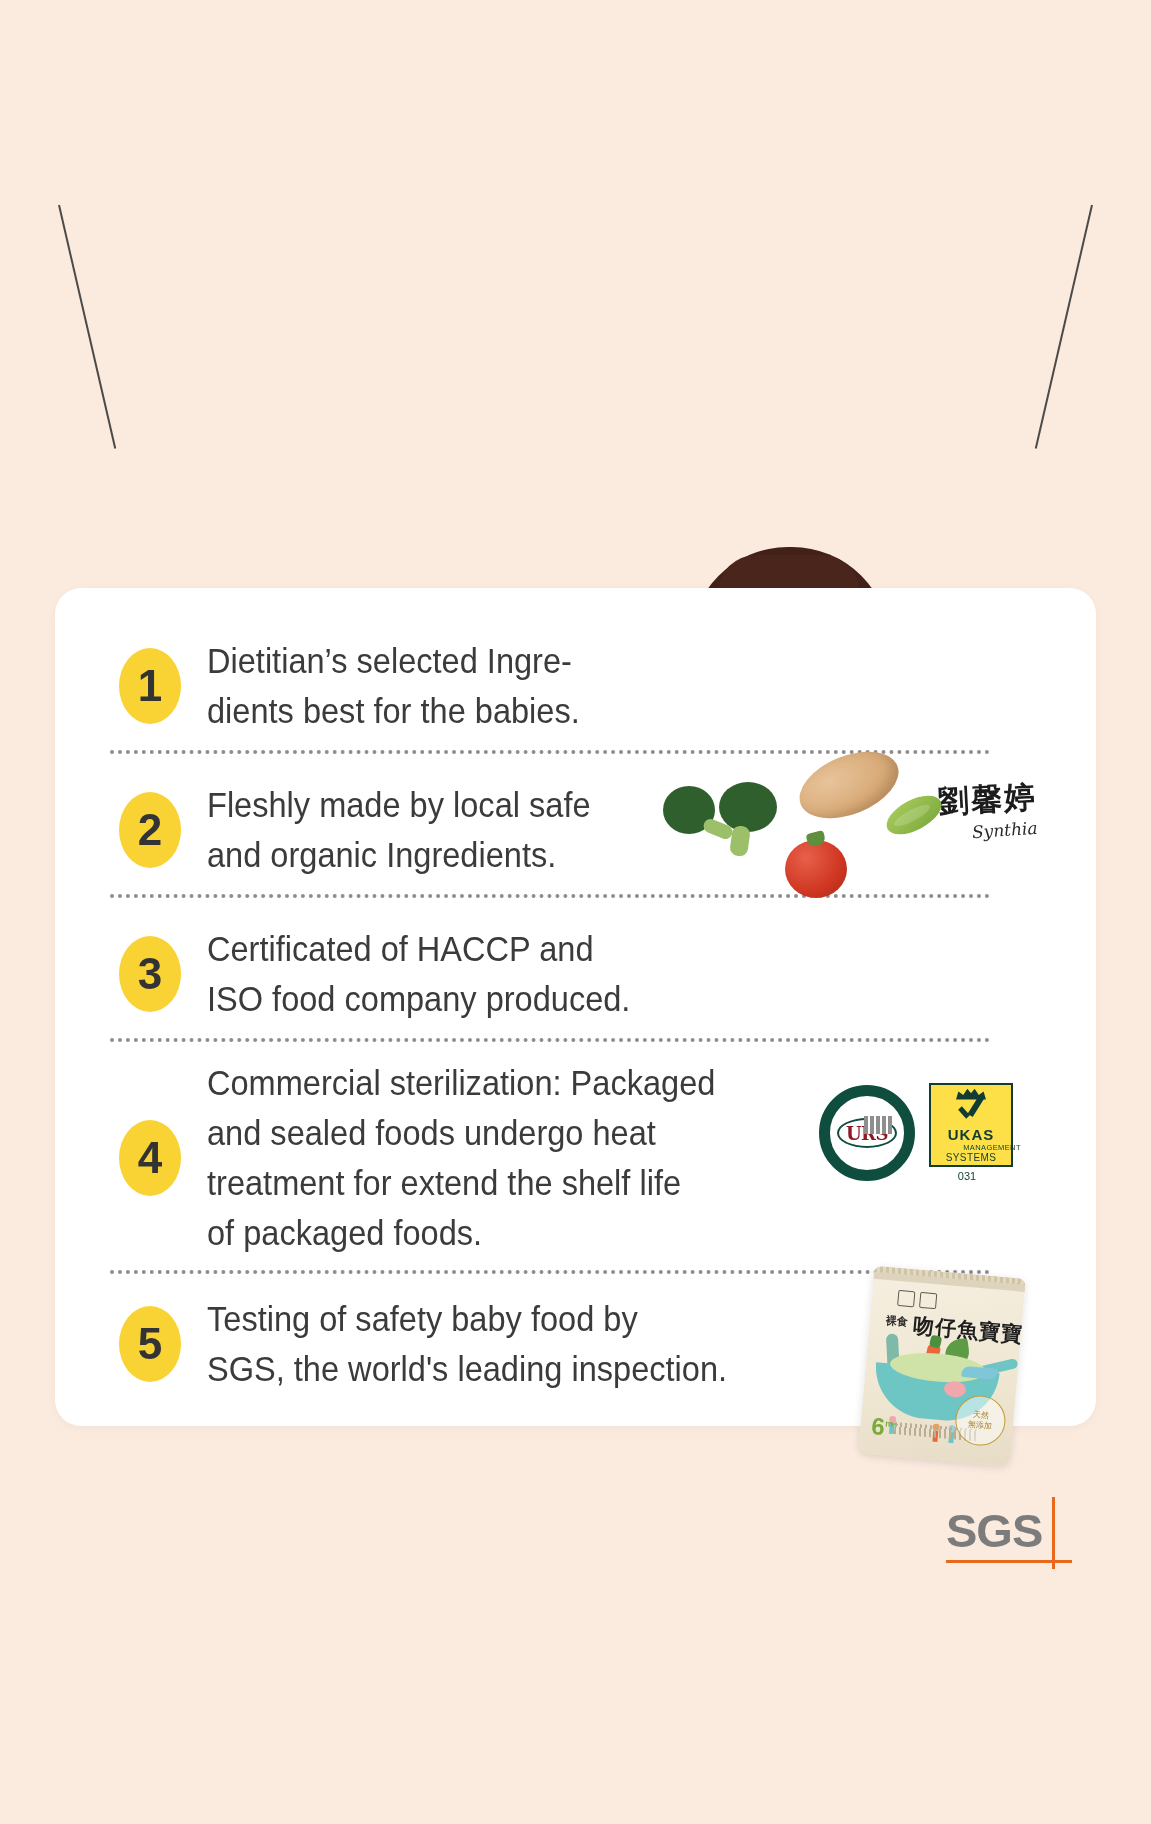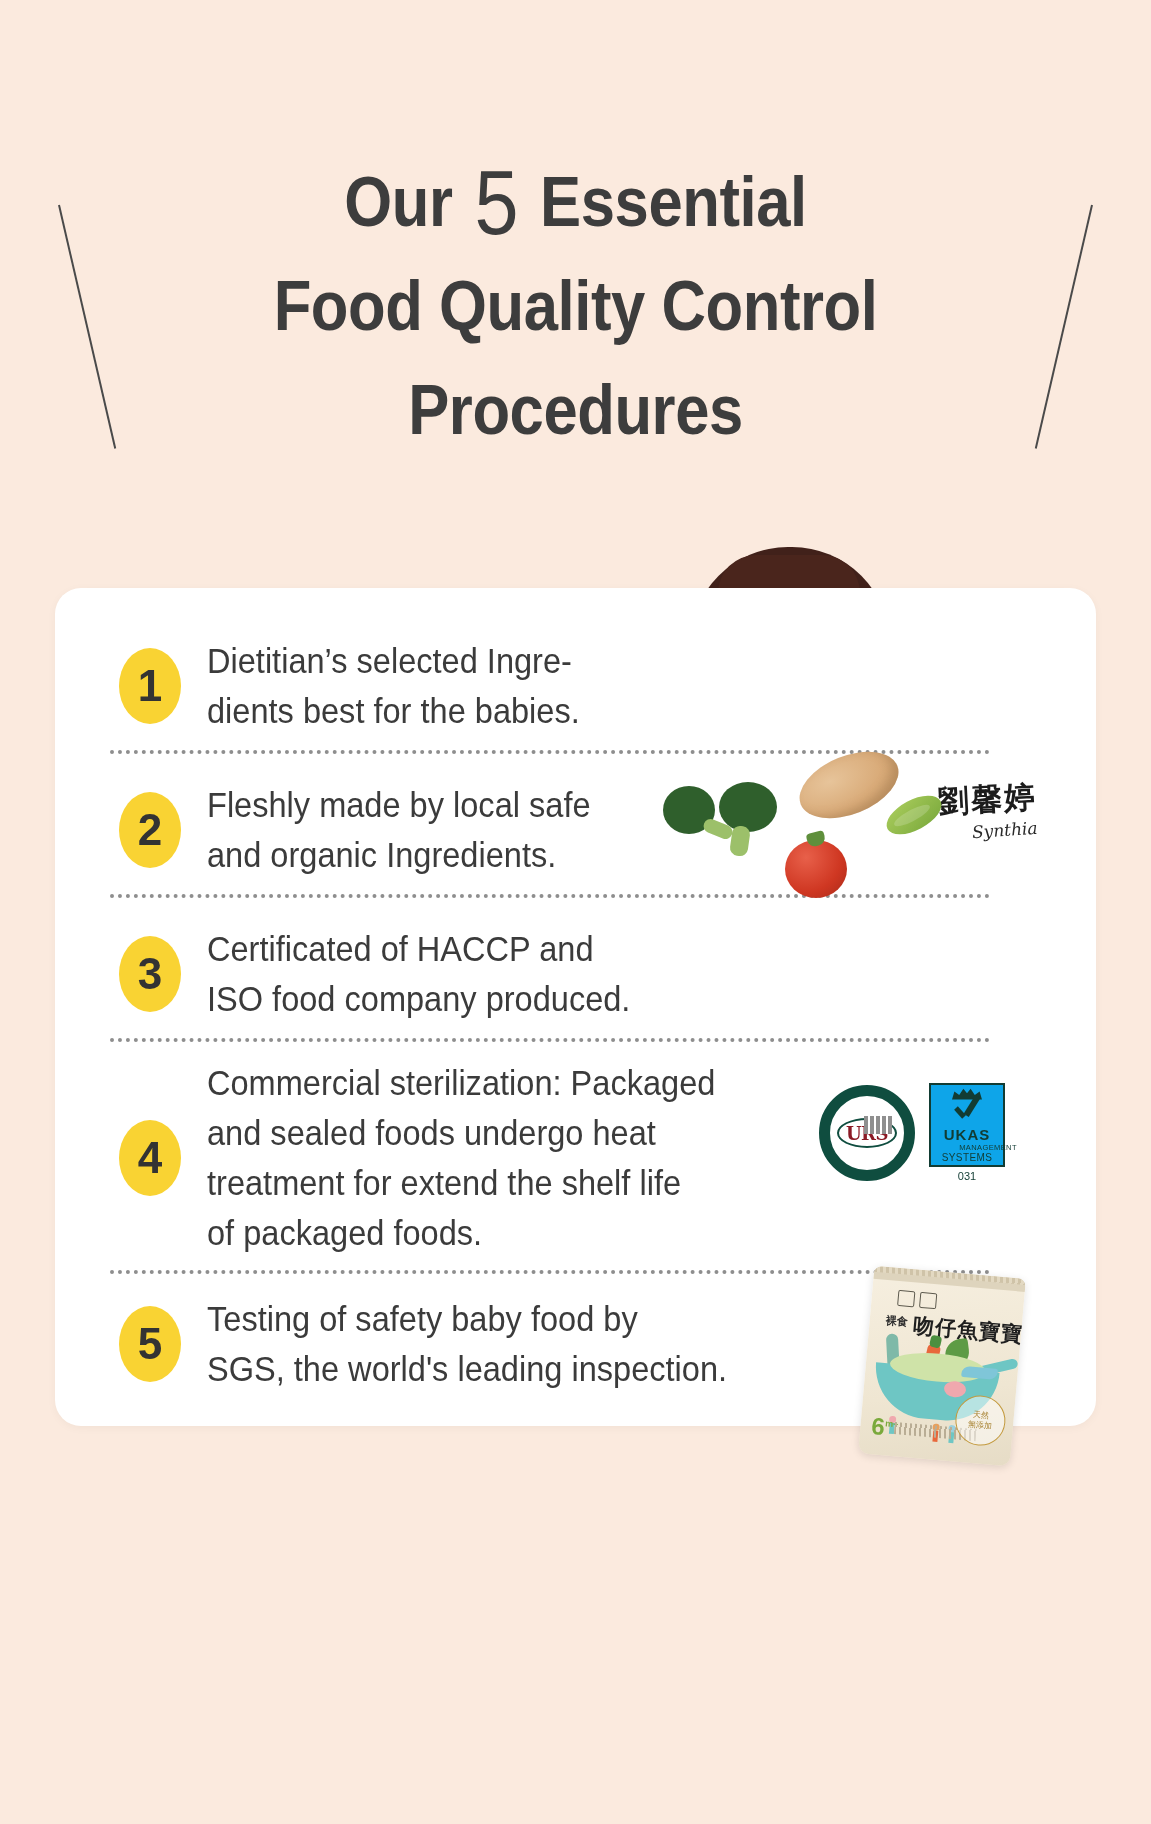--- a/index.html
+++ b/index.html
@@ -119,22 +119,22 @@
     background:#fff;border:11px solid #0f4d3f;box-sizing:border-box;
     display:flex;align-items:center;justify-content:center;flex-direction:column;}
   .urs-inner{width:56px;height:26px;border:2px solid #0f4d3f;border-radius:50%;
     display:flex;align-items:center;justify-content:center;}
   .urs-word{color:#8b1a25;font-family:"DejaVu Serif", serif;font-weight:700;
     font-size:18px;letter-spacing:-0.5px;}
   .urs-bld{position:absolute;top:20px;left:34px;width:28px;height:18px;
     background:repeating-linear-gradient(90deg,#8f8f8f 0 4px,#fff 4px 6px);}
 
   
-  .ukas{position:absolute;left:929px;top:1083px;width:76px;height:84px;
-    border:2px solid #123c33;box-sizing:border-box;background:#0ea5e9;
+  .ukas{position:absolute;left:929px;top:1083px;width:84px;height:84px;
+    border:2px solid #123c33;box-sizing:border-box;background:#fde047;
     display:flex;flex-direction:column;align-items:center;justify-content:center;}
   .ukas-crown{width:30px;height:12px;background:#123c33;
     clip-path:polygon(0 100%,100% 100%,92% 34%,76% 62%,62% 10%,50% 48%,38% 10%,24% 62%,8% 34%);}
   .ukas-check{width:30px;height:24px;margin-top:2px;position:relative;}
   .ukas-check:before{content:"";position:absolute;left:2px;top:8px;width:12px;height:5px;
     background:#123c33;transform:rotate(48deg);}
   .ukas-check:after{content:"";position:absolute;left:9px;top:1px;width:22px;height:6px;
     background:#123c33;transform:rotate(-58deg);}
   .ukas-t1{color:#123c33;font-weight:700;font-size:15px;letter-spacing:1px;}
   .ukas-t2{color:#123c33;font-size:7.5px;letter-spacing:.4px;margin-left:42px;}
@@ -198,29 +198,20 @@
   .sgs-h{position:absolute;left:0;top:63px;width:126px;height:3px;background:#e8681c;}
 </style>
 </head>
 <body>
 
 <div class="page">
 
   <div class="deco-line deco-left"></div>
   <div class="deco-line deco-right"></div>
 
-  <div class="title-area">
-    <div class="title-line">
-      <span>Our</span>
-      <span class="big5">5</span>
-      <span>Essential</span>
-    </div>
-    <div class="title-line">Food Quality Control</div>
-    <div class="title-line">Procedures</div>
-  </div>
 
   <div class="doctor">
     <div class="doc-hairback"></div>
     <div class="doc-face"></div>
     <div class="doc-fringe"></div>
     <div class="doc-brow l"></div>
     <div class="doc-brow r"></div>
     <div class="doc-eye l"></div>
     <div class="doc-eye r"></div>
     <div class="doc-mouth"></div>
@@ -342,14 +333,19 @@
     <div class="pouch-age">
       <span>6</span><small>m+</small>
     </div>
     <div class="pouch-foot"></div>
     <div class="pouch-badge">
       <span>天然</span>
       <span>無添加</span>
     </div>
   </div>
 
+  <div class="sgs">
+    <div class="sgs-txt">SGS</div>
+    <div class="sgs-v"></div>
+    <div class="sgs-h"></div>
+  </div>
 
 </div>
 
 </body></html>

